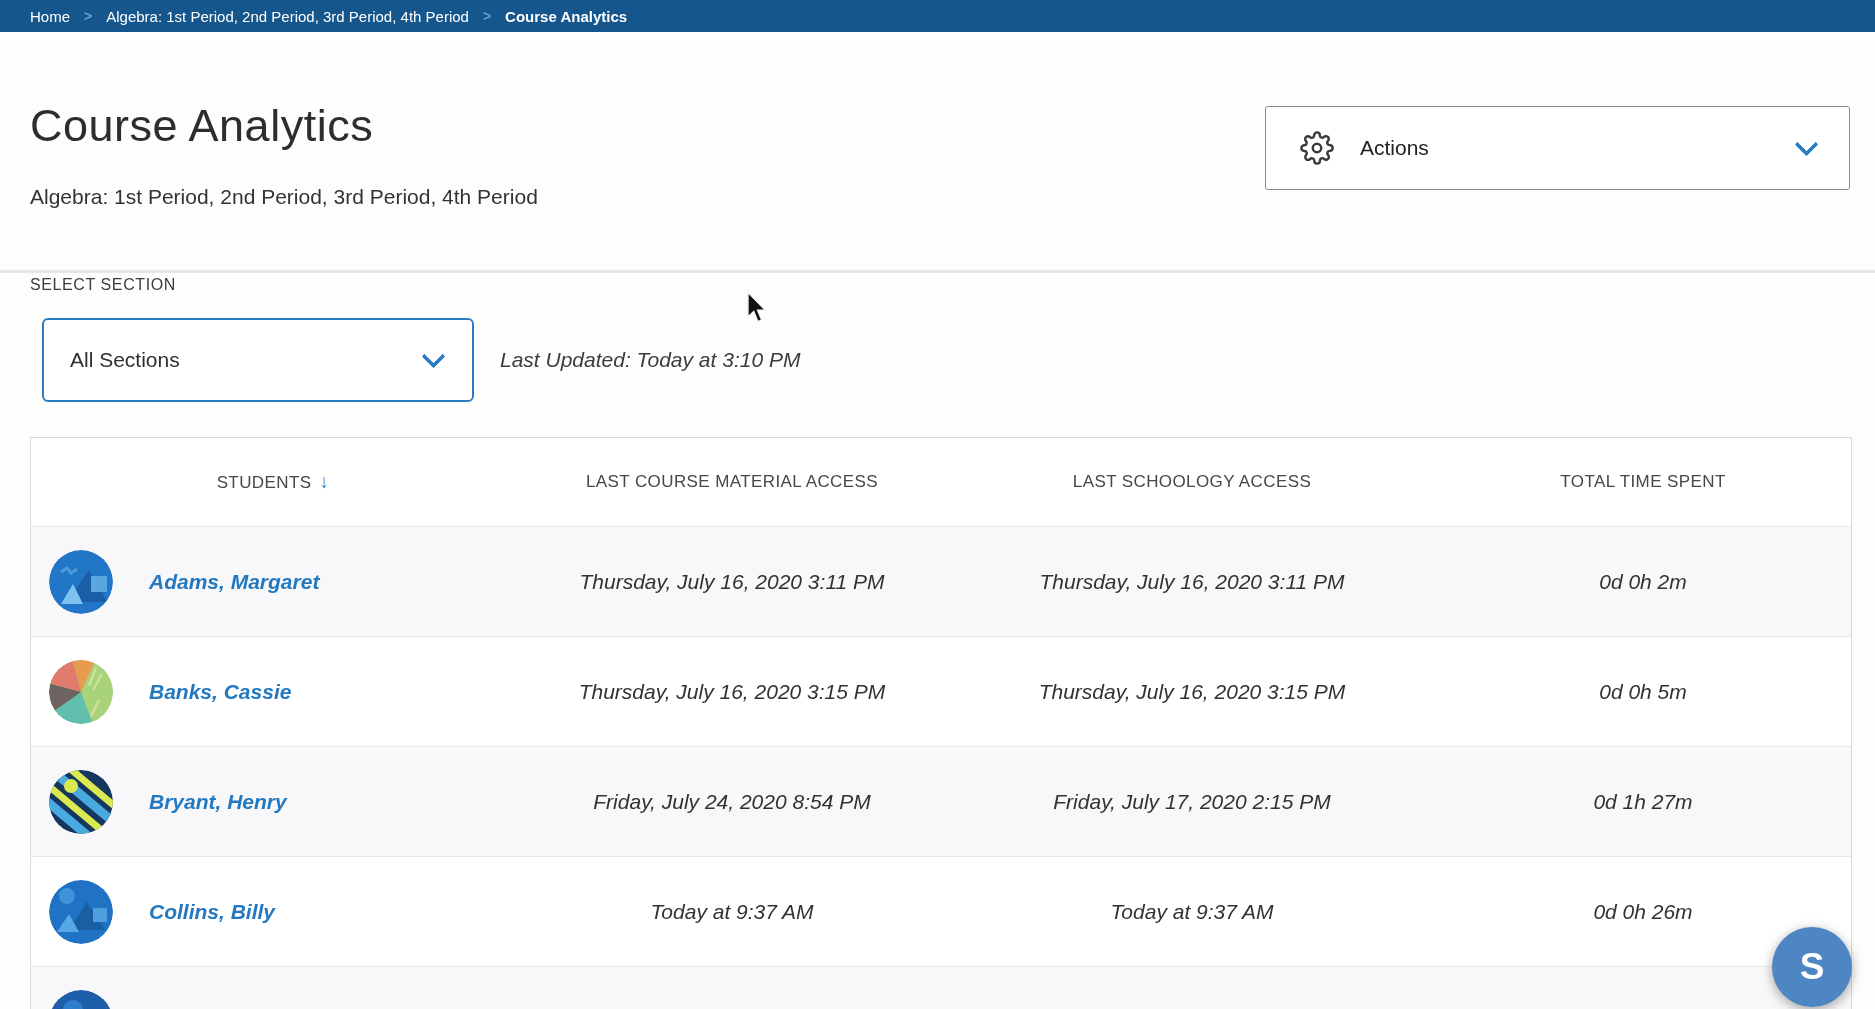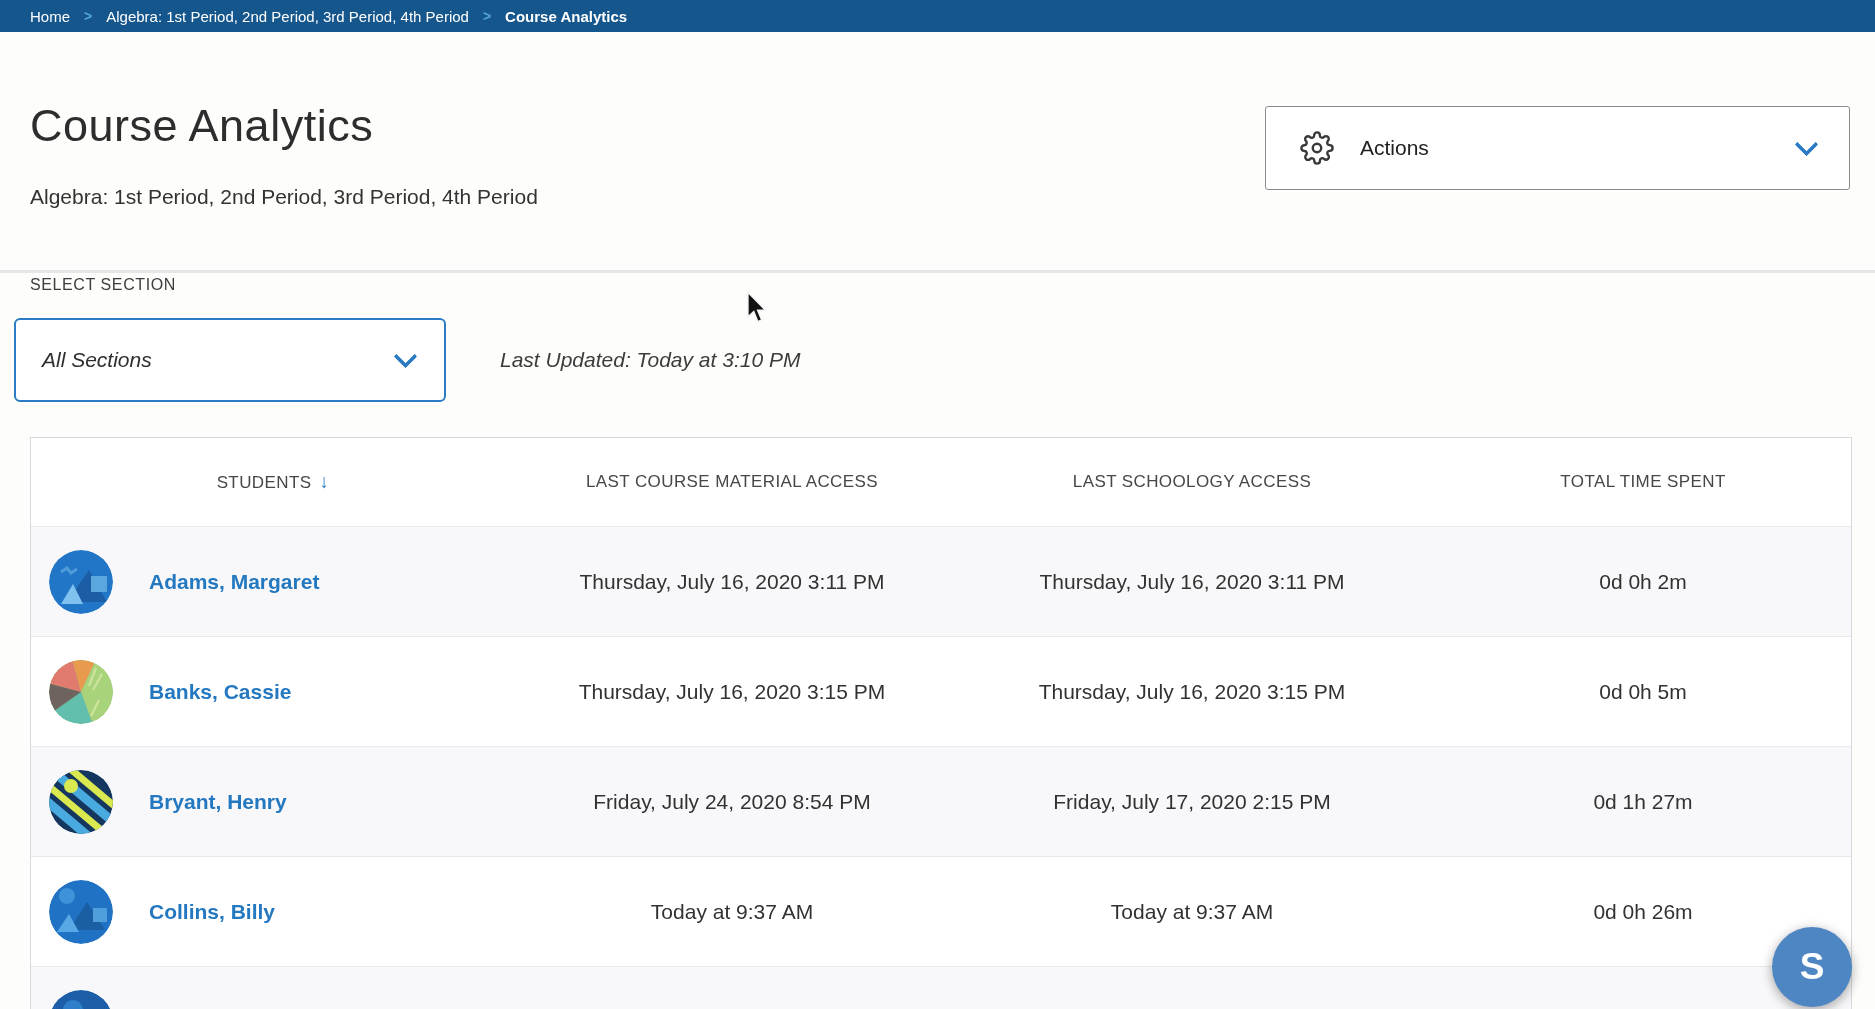--- a/index.html
+++ b/index.html
@@ -24,37 +24,37 @@
   .actions-btn .gear { width:34px; height:34px; margin-right:26px; flex:0 0 auto; }
   .actions-label { font-size:21px; color:#222; }
   .chev { width:17px; height:17px; border-right:4px solid #2b7cc4; border-bottom:4px solid #2b7cc4;
           transform:rotate(45deg); border-radius:2px; margin-top:-8px; }
   .actions-btn .chev { margin-left:auto; }
   .head-divider { position:absolute; left:0; top:238px; width:100%; height:3px; background:#e8e4e8; }
 
   
   .filter-label { position:absolute; left:30px; top:276px; font-size:16px; color:#3d3d3d;
                   letter-spacing:0.6px; }
-  .section-select { position:absolute; left:14px; top:318px; width:432px; height:84px;
+  .section-select { position:absolute; left:42px; top:318px; width:432px; height:84px;
                     background:#fff; border:2px solid #2b7cc4; border-radius:6px;
-                    display:flex; align-items:center; padding:0 30px 0 26px; cursor:pointer;font-style:italic; }
+                    display:flex; align-items:center; padding:0 30px 0 26px; cursor:pointer; }
   .section-select .sel-text { font-size:21px; color:#2f2f2f; }
   .section-select .chev { margin-left:auto; }
   .last-updated { position:absolute; left:500px; top:318px; height:84px; display:flex;
                   align-items:center; font-size:21px; font-style:italic; color:#3c3c3c; }
 
   
   .tbl { position:absolute; left:30px; top:437px; width:1822px; background:#fff;
          border:1px solid #d9d9dc; }
   .trow { display:grid; grid-template-columns:458px 460px 460px 1fr; align-items:center;text-align:center; }
   .thead { height:88px; background:#fff; }
   .thead .cell { font-size:17px; color:#474747; letter-spacing:0.4px; text-transform:uppercase; }
   .cell { padding-left:26px; font-size:21px; color:#323232; }
   .sort-arrow { color:#2b7cc4; font-size:19px; margin-left:8px; font-weight:bold; }
-  .rrow { height:110px; border-top:1px solid #e9e9ec; }
+  .rrow { height:110px; border-top:1px solid #e9e9ec;font-style:italic; }
   .rrow.alt { background:#f8f8fa; }
   .studcell { display:flex; align-items:center; padding-left:18px; }
   .avatar { width:64px; height:64px; border-radius:50%; flex:0 0 auto; }
   .stud-name { margin-left:36px; font-size:21px; font-weight:bold; color:#2478c0;
                text-decoration:none; cursor:pointer; }
 
   
   .chat-badge { position:absolute; left:1772px; top:927px; width:80px; height:80px;
                 border-radius:50%; background:#4e86c3; box-shadow:0 3px 12px rgba(0,0,0,0.35);
                 display:flex; align-items:center; justify-content:center;

